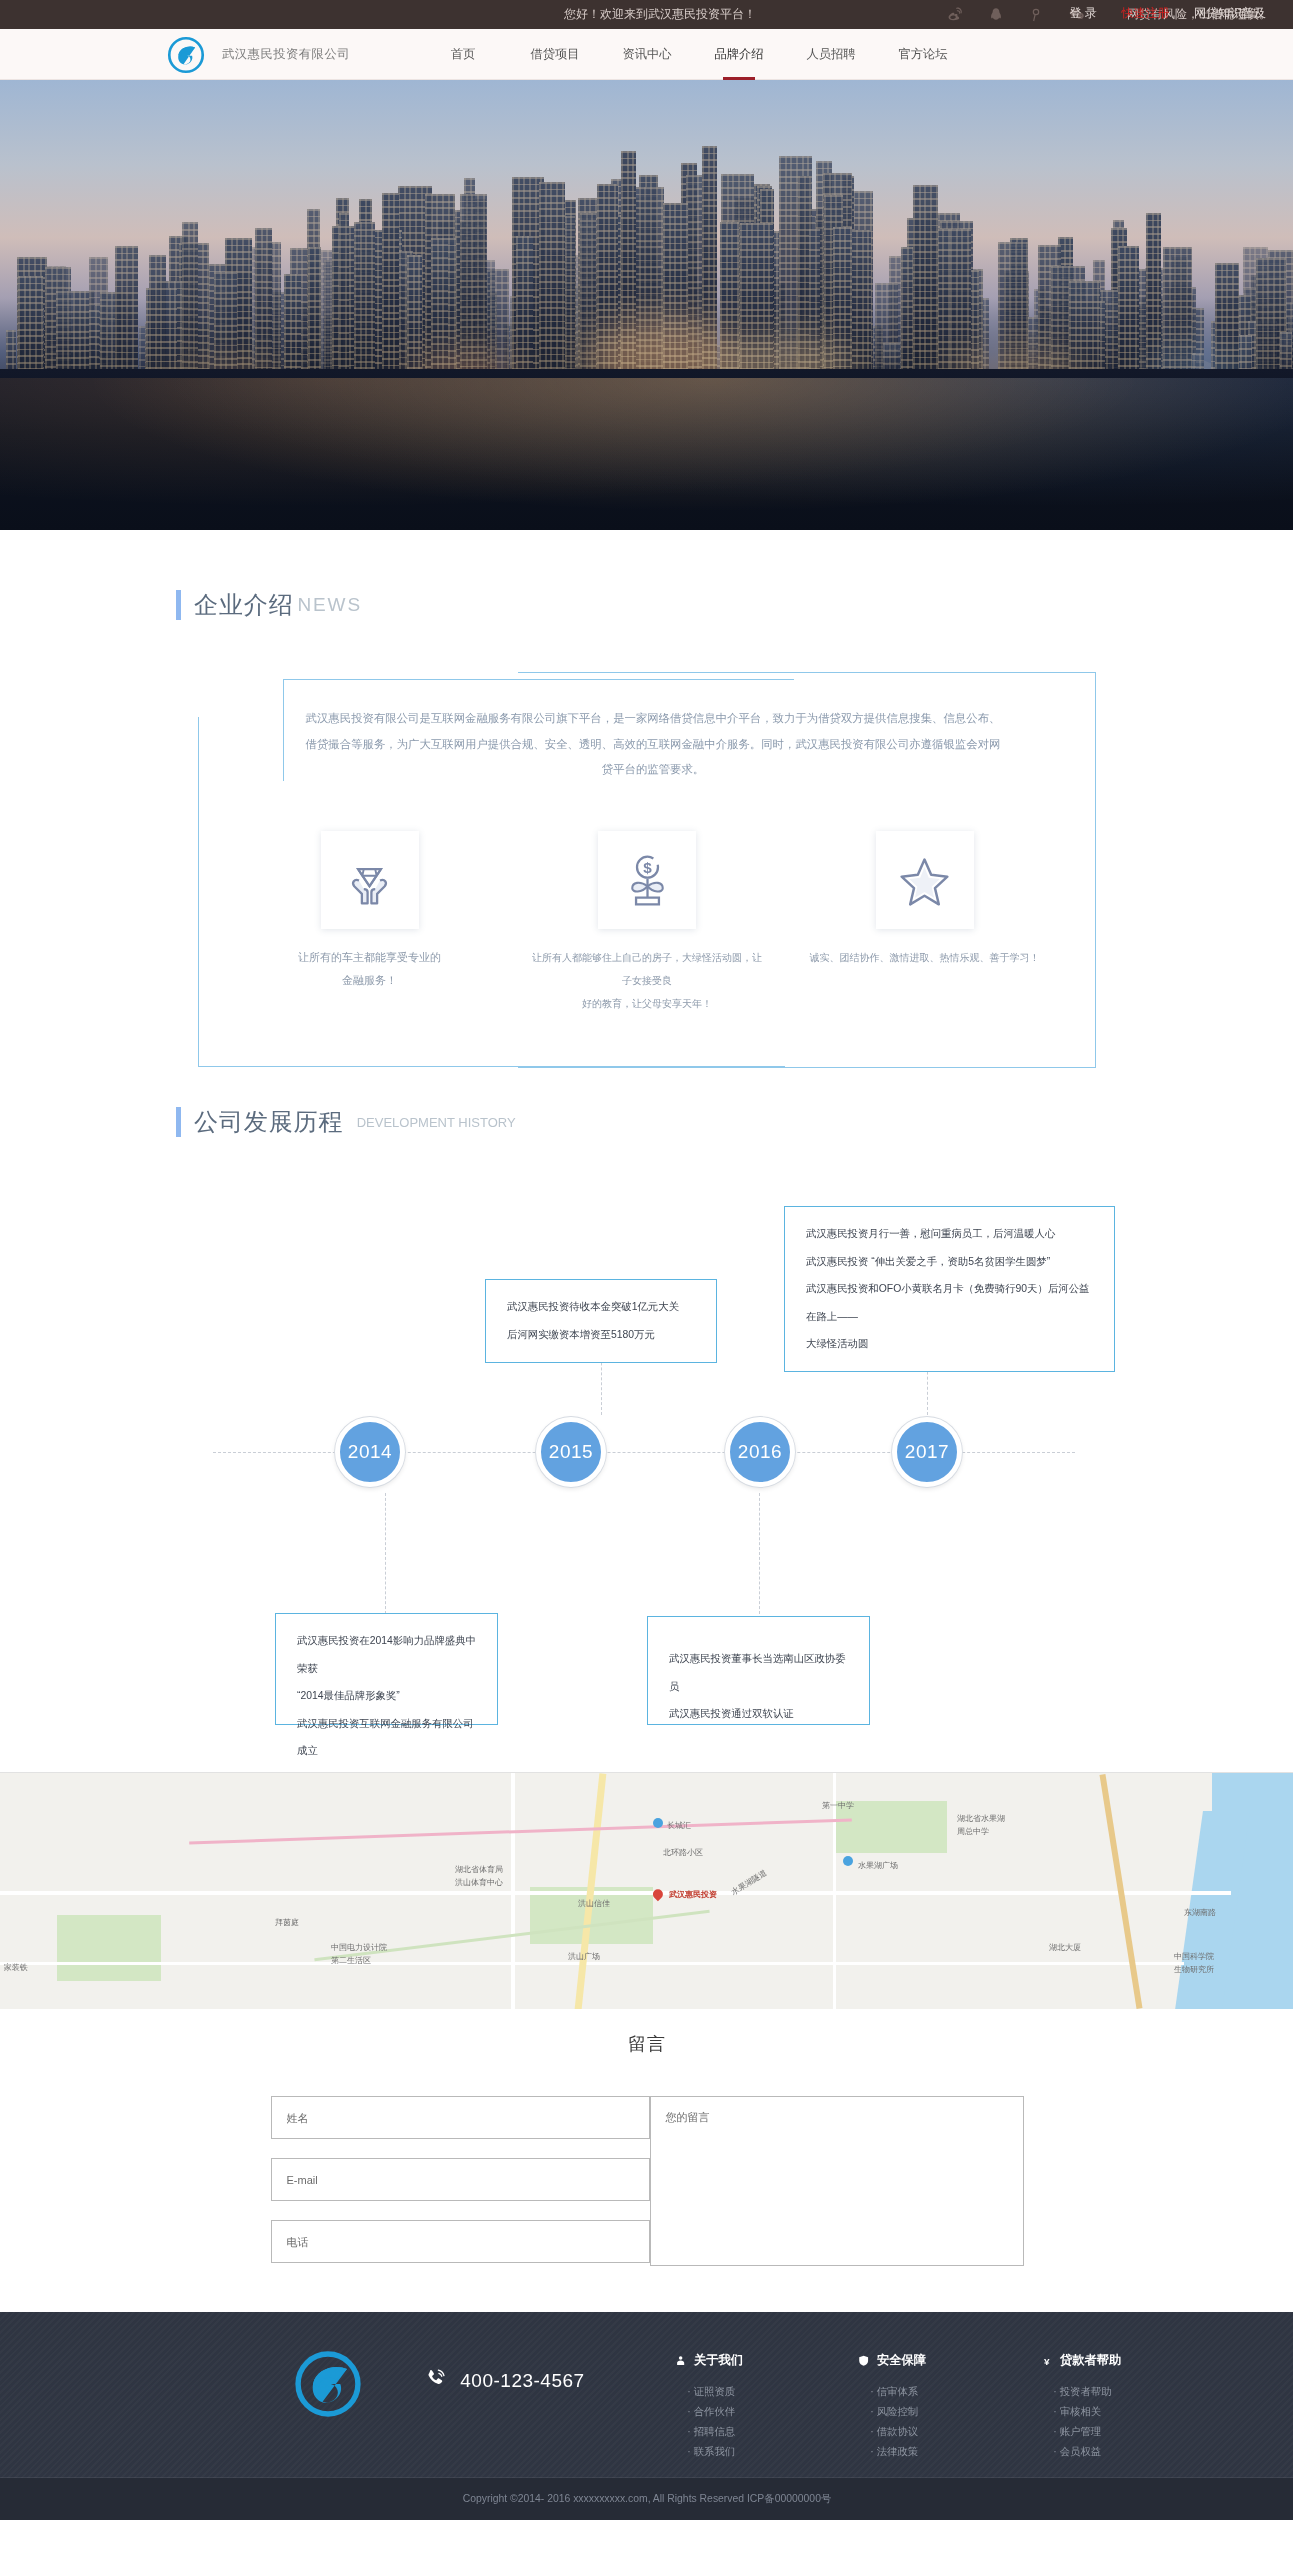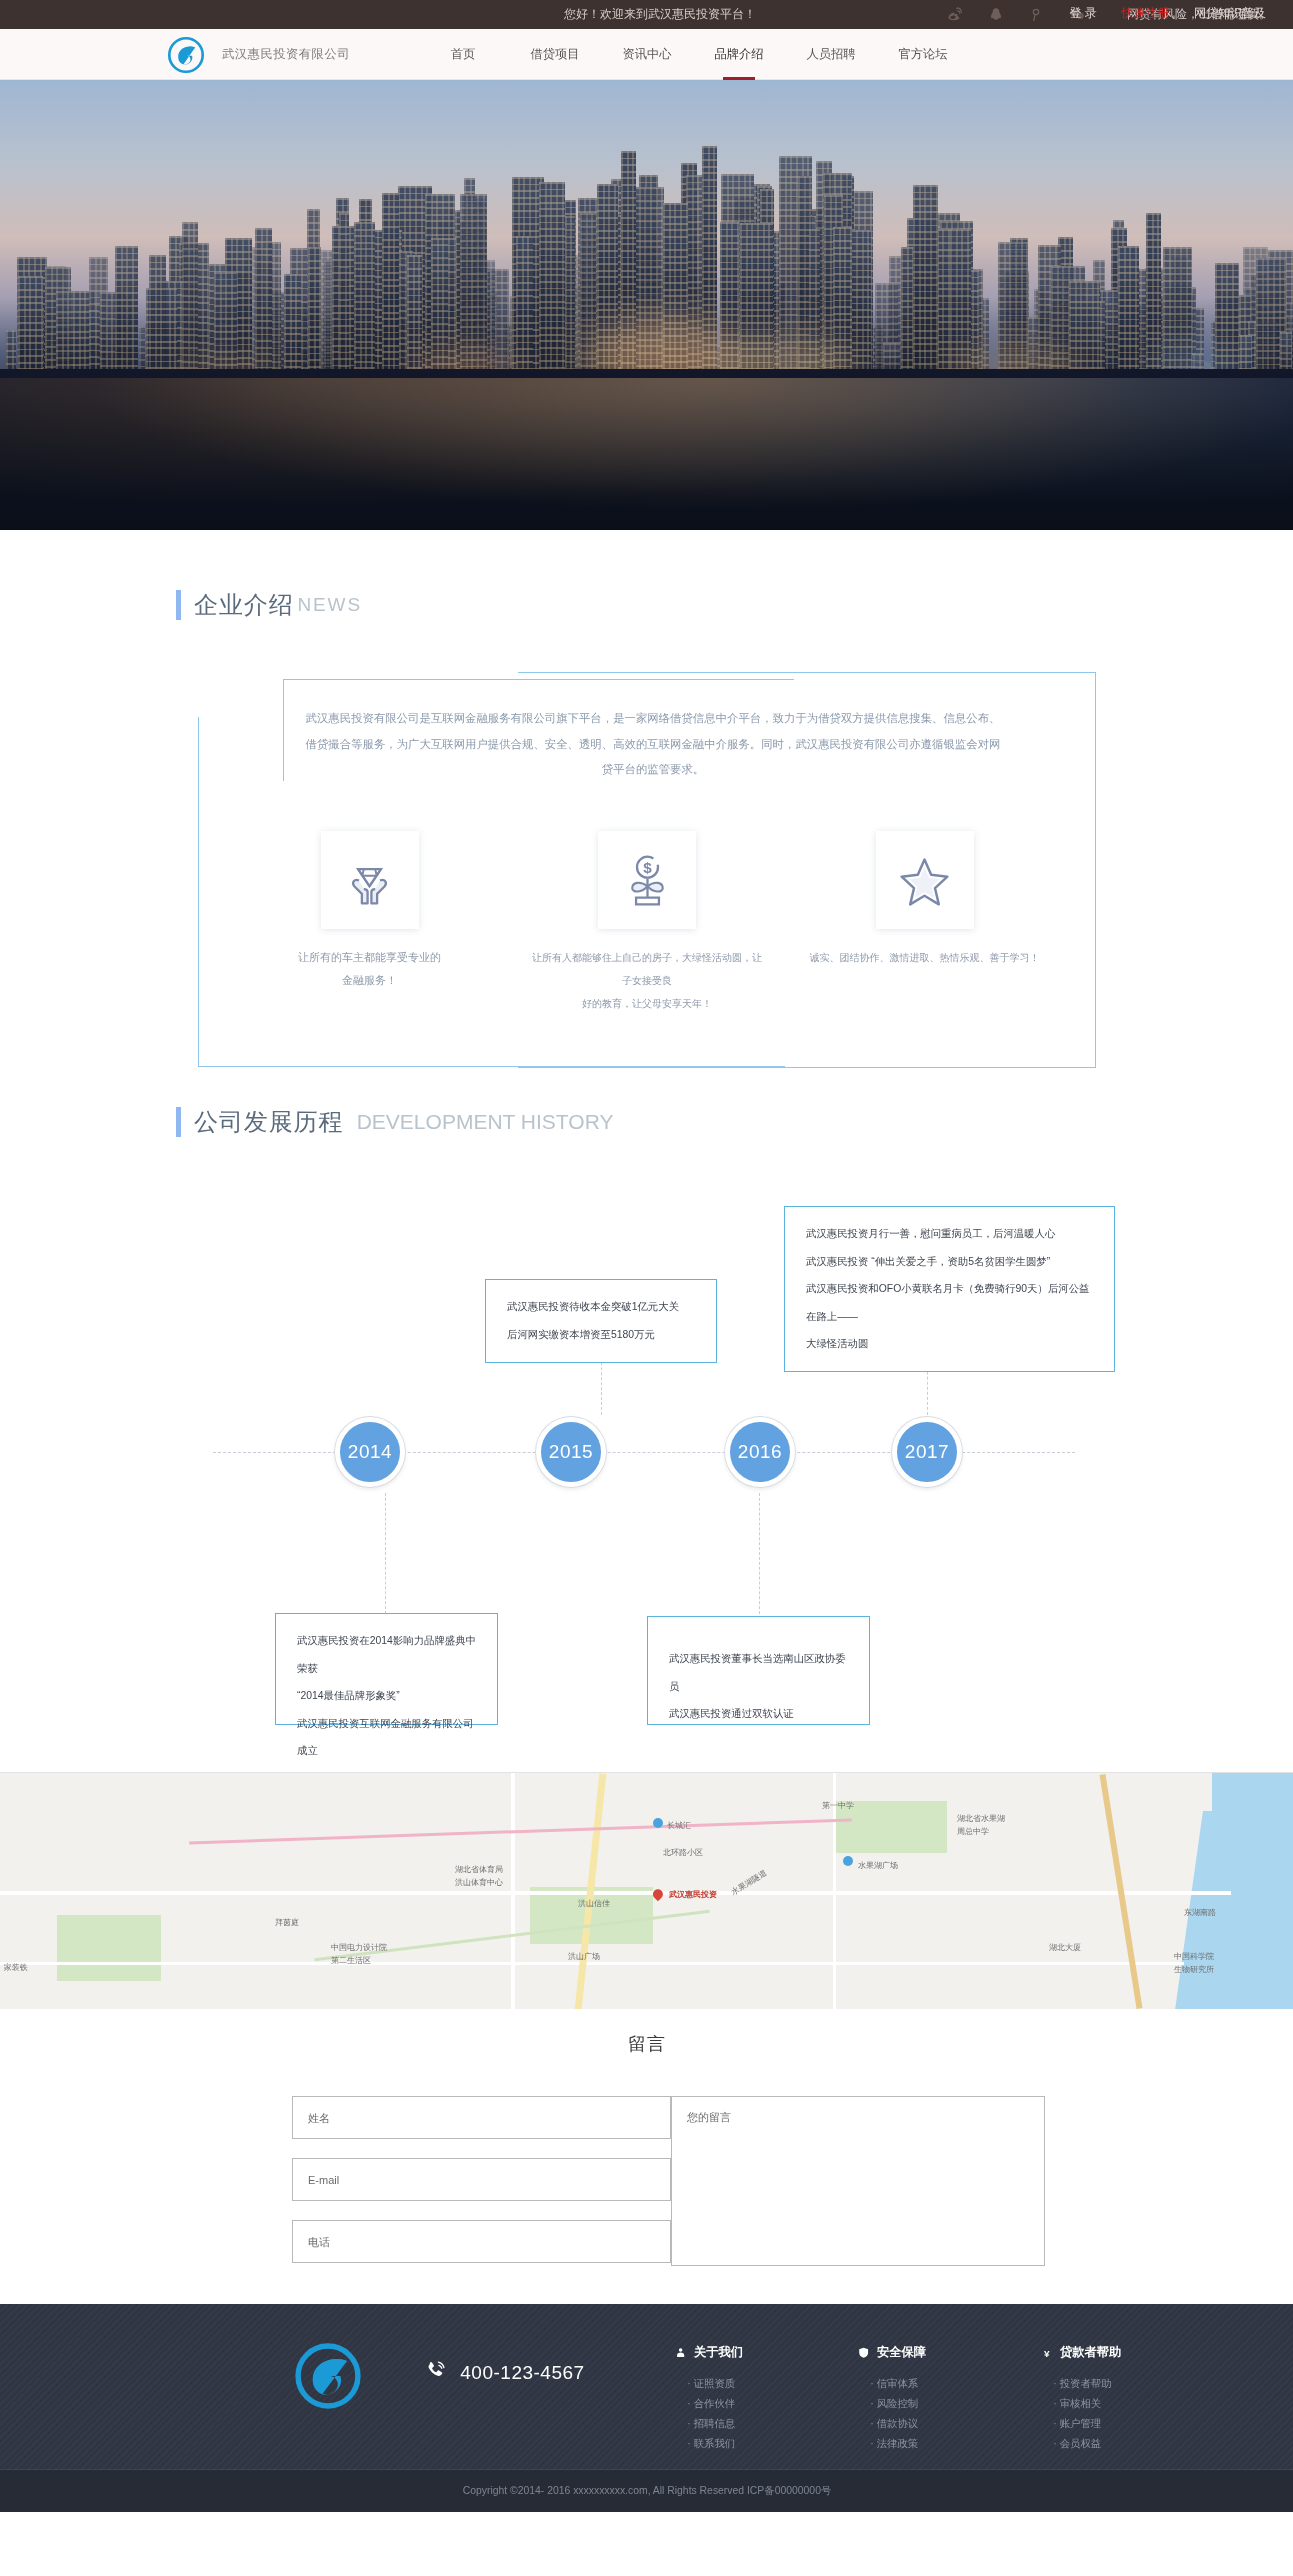--- a/index.html
+++ b/index.html
@@ -174,21 +174,21 @@
     margin-left: 176px;
     display: flex;
     align-items: center;
     gap: 13.3px;
   }
   .stbar {
     width: 4.7px; height: 30px; background: #8fb8f0; display:block;
   }
   .st-cn { font-size: 24px; color: #5b6b7e; font-weight: normal; letter-spacing: 0.9px; }
   .st-en { font-size: 19px; color: #b9c3cc; letter-spacing: 1.9px; }
-  .st-en.small { font-size: 21px; letter-spacing: 0px; }
+  .st-en.small { font-size: 13px; letter-spacing: 0px; }
 
   
   .intro-outer {
     margin: 30px auto 0;
     width: 898px;
     position: relative;
     height: 417px;
   }
   .intro-frame-tr {
     position:absolute; right: 0; top: 21px; width: 578px; height: 142px;
@@ -322,23 +322,23 @@
   }
   .form-title {
     text-align:center;
     font-size: 18px;
     color: #3b3b3b;
     margin-bottom: 40px;
     letter-spacing: 0.9px;
   }
   .form-body {
     width: 796px;
-    margin: 0 auto;
+    margin: 8px auto;
     display:flex;
-    justify-content: flex-end;
+    justify-content: center;
   }
   .form-left { width: 379px; display:flex; flex-direction: column; gap: 19px; }
   .inp {
     height: 43px;
     border: 0.9px solid #b9b9b9;
     padding: 0 15px;
     font-size: 11px;
     color: #6a6a6a;
     font-family: inherit;
     outline:none;

